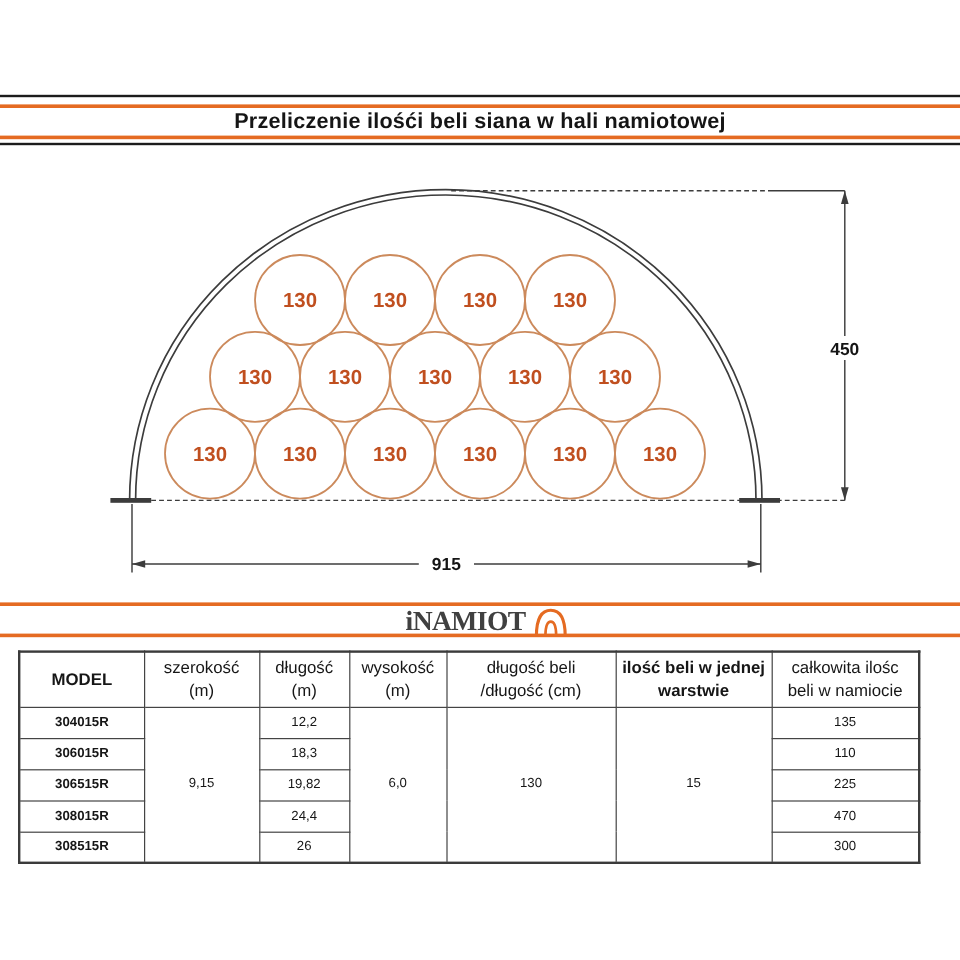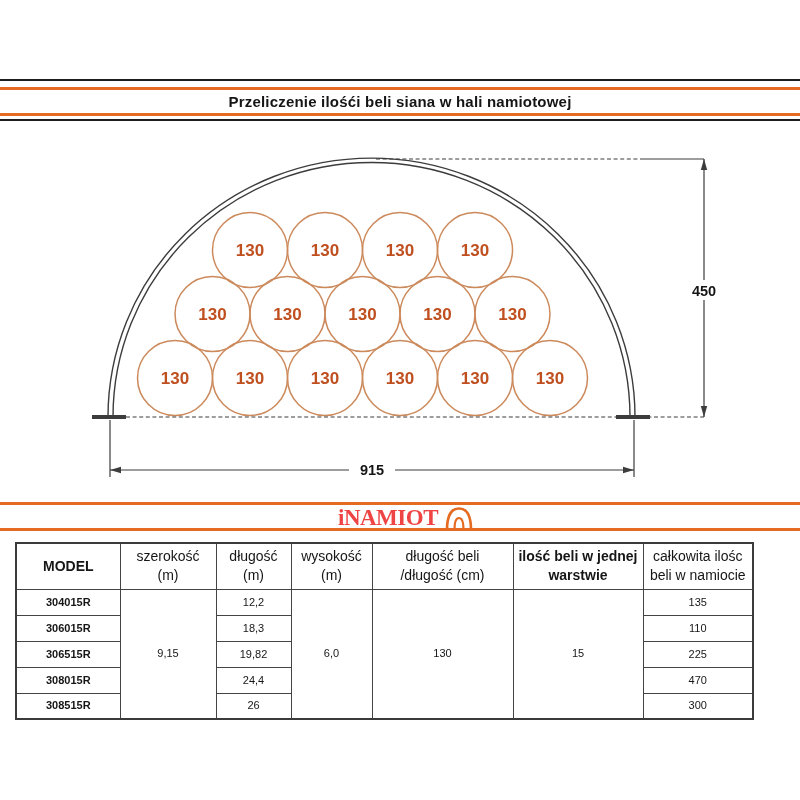--- a/index.html
+++ b/index.html
@@ -20,21 +20,21 @@
   .rule{position:absolute;left:0;width:800px;}
   .rule.black{height:2px;background:#1c1c1c;}
   .rule.orange{height:3px;background:var(--accent);}
   .hdr-black-top{top:79px;}
   .hdr-orange-top{top:87px;}
   .hdr-orange-bot{top:113px;}
   .hdr-black-bot{top:119px;}
   .page-title{
     position:absolute;top:90px;left:0;width:800px;height:23px;
     display:flex;align-items:center;justify-content:center;
-    font-size:15px;font-weight:bold;color:#151515;letter-spacing:.2px;
+    font-size:18px;font-weight:bold;color:#151515;letter-spacing:.2px;
   }
 
   
   .diagram-wrap{position:absolute;top:128px;left:0;width:800px;height:372px;}
   .arch{fill:none;stroke:var(--line-dark);stroke-width:1.4;}
   .dimline{stroke:var(--line-dark);stroke-width:1.2;}
   .dashline{stroke:var(--line-dark);stroke-width:1.2;stroke-dasharray:4 2.6;}
   .baseplate{fill:var(--line-dark);}
   .dimarrow{fill:var(--line-dark);}
   .dimlabel{font-family:"Liberation Sans",sans-serif;font-size:14.5px;font-weight:bold;fill:#151515;text-anchor:middle;}
@@ -44,21 +44,21 @@
 
   
   .logo-orange-top{top:502px;}
   .logo-orange-bot{top:528px;}
   .logo-band{
     position:absolute;top:504px;left:0;width:800px;height:26px;
     display:flex;align-items:center;justify-content:center;gap:6px;
   }
   .logo-text{
     font-family:"Liberation Serif", serif;font-weight:bold;font-size:23px;
-    color:#ef4444;letter-spacing:-0.5px;line-height:1;margin-left:12px;
+    color:#404040;letter-spacing:-0.5px;line-height:1;margin-left:12px;
   }
   .logo-icon{display:block;}
 
   
   .spec-table{
     position:absolute;top:542px;left:15px;
     border-collapse:collapse;table-layout:fixed;width:737px;
     border:2.5px solid #3b3b3b;
   }
   .spec-table td{
@@ -66,21 +66,21 @@
     font-size:14px;color:#161616;padding:0;line-height:1.35;
   }
   .spec-table tr.hdr td{height:46px;font-size:14px;}
   .spec-table tr.body td{height:26px;font-size:11px;}
   .c-model{width:104px;}
   .c-szer{width:96px;}
   .c-dlug{width:75px;}
   .c-wys{width:81px;}
   .c-sred{width:141px;}
   .c-war{width:130px;font-weight:bold;}
-  .c-calk{width:110px;}
+  .c-calk{width:123px;}
   .model-cell{font-weight:bold;font-size:14.5px;}
   .hdr-model{font-weight:bold;}
 </style>
 </head>
 <body>
 
 <div class="page">
 
   <div class="rule black hdr-black-top"></div>
   <div class="rule orange hdr-orange-top"></div>

